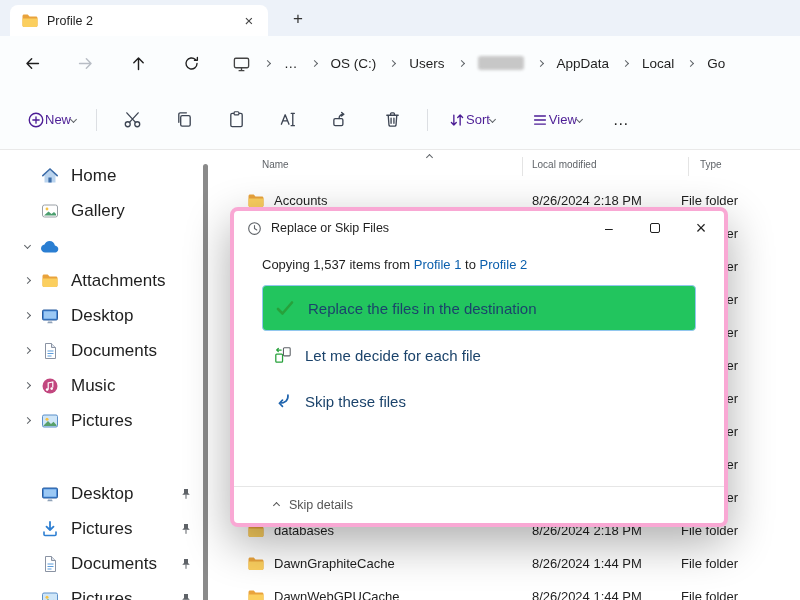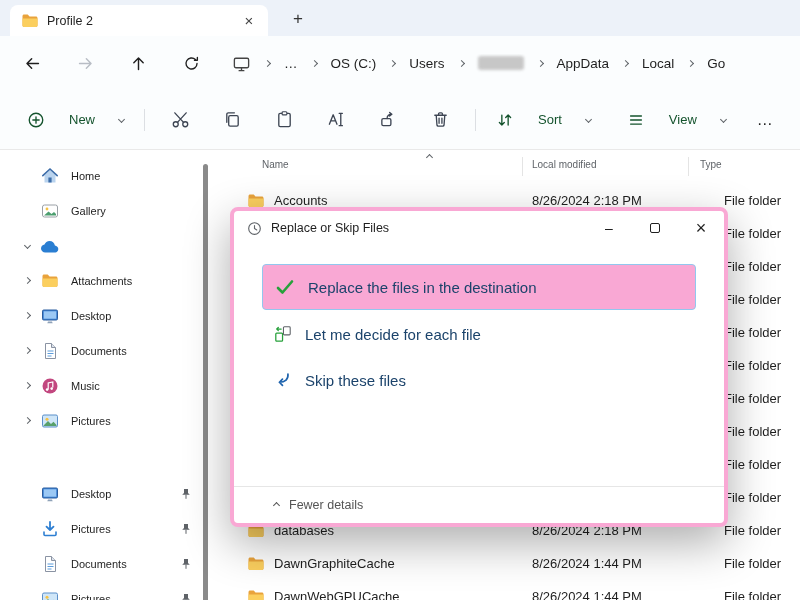--- a/index.html
+++ b/index.html
@@ -19,63 +19,63 @@
 .newtab{position:absolute;left:286px;top:7px;width:24px;height:24px;display:flex;align-items:center;justify-content:center;font-size:17px;color:#333}
 
 .navbar{position:absolute;top:36px;left:0;right:0;height:54px;background:#fbfdfe;display:flex;align-items:center;padding-left:6px}
 .nav-btn{width:53px;display:flex;justify-content:center;color:#1f1f1f}
 .nav-btn.disabled{color:#b8bdc5}
 .crumbs{display:flex;align-items:center;gap:14px;margin-left:14px;font-size:13.5px;white-space:nowrap;overflow:hidden;flex:1;color:#1f1f1f}
 .crumb-sep{color:#5f6368}
 .redacted{width:46px;height:14px;background:#c7c7c7;border-radius:3px;filter:blur(1.5px);flex:none}
 
 .toolbar{position:absolute;top:90px;left:0;right:0;height:60px;background:#fbfdfe;border-bottom:1px solid #e9e9e9;display:flex;align-items:center;padding-left:16px;color:#3d4553}
-.tb-btn{display:flex;align-items:center;gap:24px;padding:7px 11px;border-radius:5px;font-size:13px;color:#14532d}
+.tb-btn{display:flex;align-items:center;gap:0;padding:7px 11px;border-radius:5px;font-size:13px;color:#4c1d95}
 .tb-btn .chev{color:#5f6368}
 .tb-icon{width:52px;display:flex;justify-content:center;color:#3d4553}
 .tb-sep{width:1px;height:22px;background:#dcdfe3;margin:0 9px}
 .tb-more{margin-left:20px;font-size:16px;color:#1f1f1f}
 
 .main{position:absolute;top:150px;left:0;right:0;bottom:0;background:#fff}
-.sidebar{position:absolute;left:0;top:0;bottom:0;width:210px;padding-top:8px;font-size:11px}
+.sidebar{position:absolute;left:0;top:0;bottom:0;width:210px;padding-top:8px;font-size:17px}
 .s-item{height:35px;display:flex;align-items:center;padding:0 6px 0 14px;border-radius:5px}
 .s-chev{width:26px;display:flex;justify-content:center;color:#5f6368}
 .s-ico{width:20px;display:flex;justify-content:center;margin-right:11px}
 .s-label{flex:1}
 .s-pin{margin-right:12px;color:#5f6368}
 .s-gap{height:38px}
 .s-scroll{position:absolute;right:2px;top:14px;bottom:-4px;width:5px;background:#8a8a8a;border-radius:3px}
 
 .filelist{position:absolute;left:214px;top:0;right:0;bottom:0}
 .fl-header{position:absolute;top:0;left:0;right:0;height:32px;color:#5f6368;font-size:10px}
 .h-name{position:absolute;left:48px;top:9px}
 .h-caret{position:absolute;left:213px;top:5px;color:#5f6368}
 .h-date{position:absolute;left:318px;top:9px}
 .h-type{position:absolute;left:486px;top:9px}
 .h-sep{position:absolute;top:7px;height:19px;width:1px;background:#e4e4e4}
 .rows{position:absolute;top:32px;left:0;right:0;bottom:0}
 .frow{position:absolute;left:0;right:0;height:33px}
 .ficon{position:absolute;left:34px;top:9px}
 .fname{position:absolute;left:60px;top:8px}
 .fdate{position:absolute;left:318px;top:8px}
-.ftype{position:absolute;left:510px;top:8px}
+.ftype{position:absolute;left:467px;top:8px}
 
 .dialog{position:absolute;left:230px;top:207px;width:498px;height:320px;background:#fff;border:4px solid #f9a8d4;border-radius:8px;box-shadow:0 16px 46px rgba(0,0,0,.32);z-index:10}
 .d-titlebar{height:34px;display:flex;align-items:center;gap:9px;padding-left:13px;font-size:12.5px}
 .d-controls{margin-left:auto;display:flex;height:34px}
 .d-ctl{width:46px;display:flex;align-items:center;justify-content:center;color:#1f1f1f}
 .d-min{font-size:14px}
 .d-max-box{width:10px;height:10px;border:1.2px solid #1f1f1f;border-radius:2px}
 .d-close{font-size:18px}
 .d-body{padding:6px 28px 0}
 .d-copy{margin-top:6px;font-size:13px}
 .d-link{color:#0b5fad}
 .d-head{margin-top:14px;font-size:15.5px;color:#121212}
 .d-opt{display:flex;align-items:center;gap:13px;font-size:15px;color:#1b436b;padding:0 12px}
-.d-opt1{margin-top:13px;height:46px;background:#f9a8d4;border:1px solid #92c7ee;border-radius:4px}
+.d-opt1{margin-top:13px;height:46px;background:#22c55e;border:1px solid #92c7ee;border-radius:4px}
 .d-opt2{margin-top:10px;height:36px}
 .d-opt3{margin-top:6px;height:36px}
 .d-footer{position:absolute;left:0;right:0;bottom:0;height:37px;border-top:1px solid #e6e6e6;display:flex;align-items:center;gap:10px;padding-left:40px;color:#555;font-size:12.5px;background:#fff;border-radius:0 0 8px 8px}
 </style>
 </head>
 <body>
 
 <svg width="0" height="0" style="position:absolute">
 <defs>
 <symbol id="i-folder" viewBox="0 0 16 13">
@@ -602,20 +602,23 @@
     <span>Replace or Skip Files</span>
     <div class="d-controls">
       <span class="d-ctl d-min">–</span>
       <span class="d-ctl">
           <span class="d-max-box"></span>
         </span>
       <span class="d-ctl d-close">×</span>
     </div>
   </div>
   <div class="d-body">
+    <div class="d-copy">
+      <span>Copying 1,537 items from </span><span class="d-link">Profile 1</span><span> to </span><span class="d-link">Profile 2</span>
+    </div>
     <div class="d-opt d-opt1">
       <svg width="20" height="20">
           <use href="#i-check"></use>
         </svg>
       <span>Replace the files in the destination</span>
     </div>
     <div class="d-opt d-opt3">
       <svg width="18" height="18">
           <use href="#i-decide"></use>
         </svg>
@@ -623,15 +626,15 @@
     </div>
     <div class="d-opt d-opt2">
       <svg width="18" height="18">
           <use href="#i-skip"></use>
         </svg>
       <span>Skip these files</span>
     </div>
   </div>
   <div class="d-footer">
     <span class="chev u sm"></span>
-    <span>Fewer details</span>
+    <span>Skip details</span>
   </div>
 </div>
 
 </body></html>

